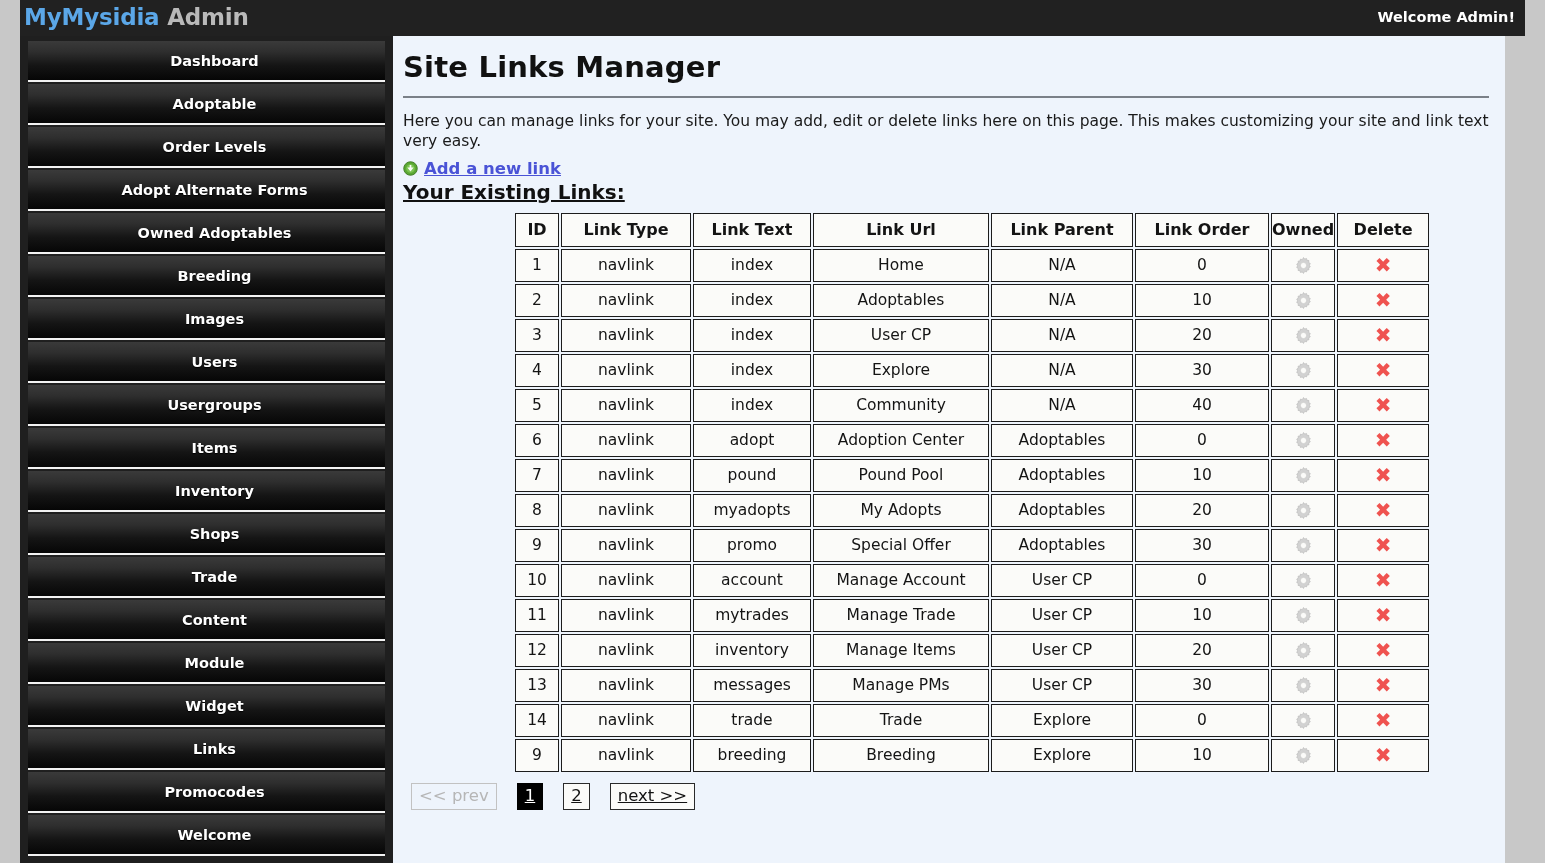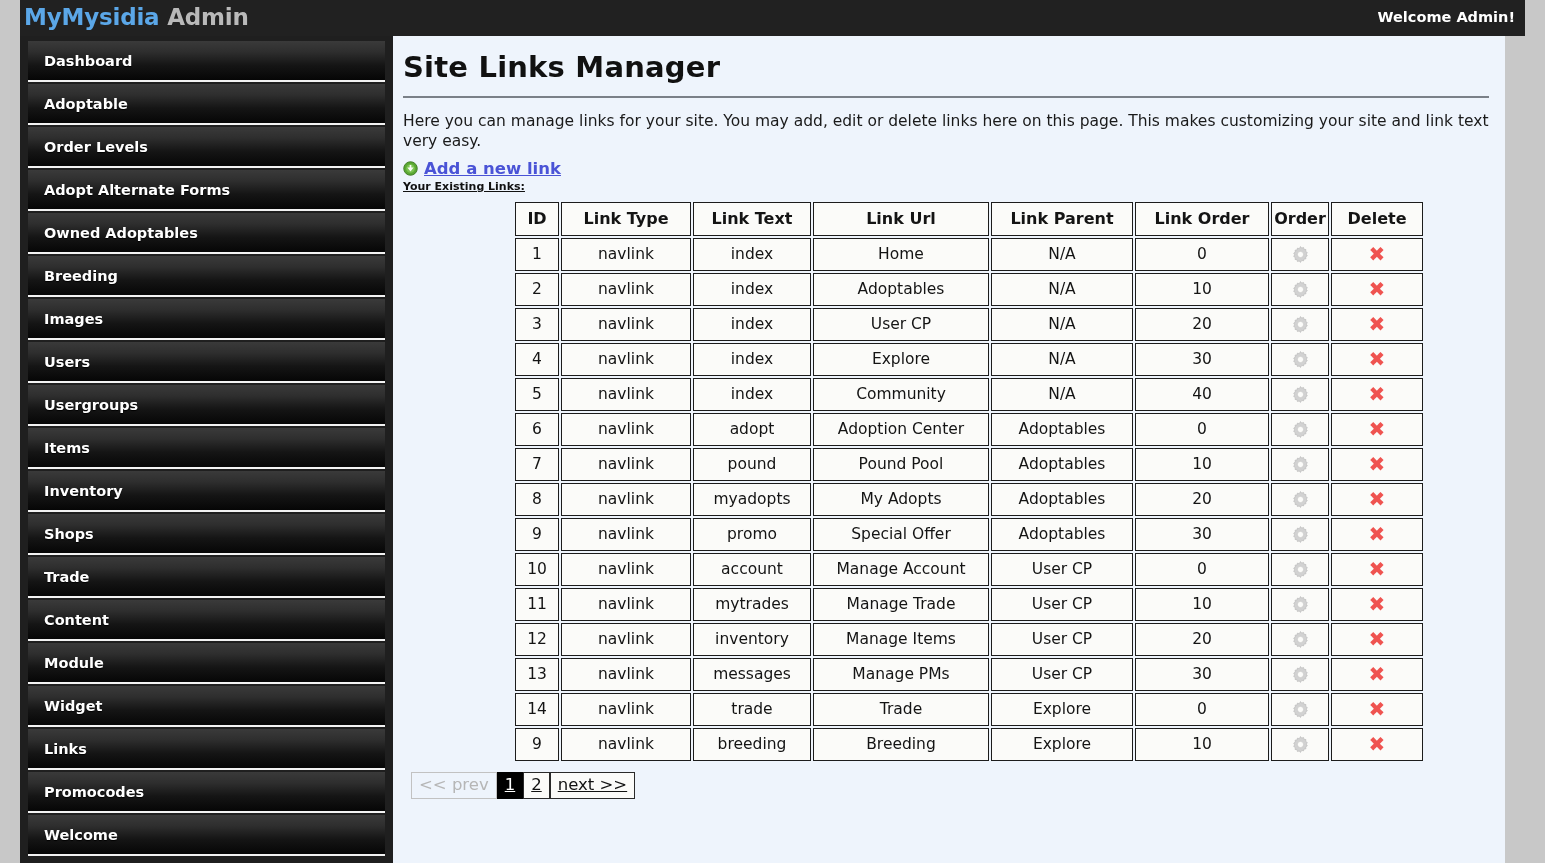--- a/index.html
+++ b/index.html
@@ -60,20 +60,21 @@
   .nav-item {
     position: relative;
     height: 41px;
     margin-bottom: 2px;
     background: linear-gradient(to bottom, #3a3a3a 0%, #2e2e2e 28%, #151515 62%, #060606 100%);
     border-bottom: 2px solid #f2f2f2;
     box-sizing: border-box;
     display: flex;
     align-items: center;
     cursor: pointer;
+    justify-content: center;
   }
   .nav-item .nav-label {
     color: #ffffff;
     font-size: 14.5px;
     font-weight: bold;
     padding-left: 16px;
     text-shadow: 0 1px 1px #000;
     white-space: nowrap;
   }
 
@@ -126,21 +127,21 @@
   }
   #addlink-text {
     color: #4a53d6;
     font-size: 16.5px;
     font-weight: bold;
     text-decoration: underline;
     cursor: pointer;
     white-space: nowrap;
   }
   #existing-label {
-    font-size: 11px;
+    font-size: 20px;
     font-weight: bold;
     color: #111111;
     text-decoration: underline;
     margin: 0 0 7px 0;
   }
 
   
   #links-table {
     border-collapse: separate;
     border-spacing: 2px;
@@ -186,21 +187,21 @@
     font-weight: bold;
     line-height: 1;
     font-family: "DejaVu Sans", sans-serif;
     cursor: pointer;
   }
 
   
   #pagination {
     display: flex;
     align-items: center;
-    gap: 0;
+    gap: 20px;
     margin: 9px 0 0 8px;
   }
   .pg {
     border: 1px solid #2a2a2a;
     background: #fbfbf9;
     color: #121212;
     font-size: 16.5px;
     padding: 2px 7px 3px 7px;
     text-decoration: underline;
     cursor: pointer;
@@ -313,21 +314,21 @@
 
   <table id="links-table">
     <thead>
       <tr>
         <th class="col-id">ID</th>
         <th class="col-type">Link Type</th>
         <th class="col-text">Link Text</th>
         <th class="col-url">Link Url</th>
         <th class="col-parent">Link Parent</th>
         <th class="col-order">Link Order</th>
-        <th class="col-edit">Order</th>
+        <th class="col-edit">Owned</th>
         <th class="col-delete">Delete</th>
       </tr>
     </thead>
     <tbody id="links-tbody">
 
     <tr>
           <td class="col-id">1</td>
           <td class="col-type">navlink</td>
           <td class="col-text">index</td>
           <td class="col-url">Home</td>

